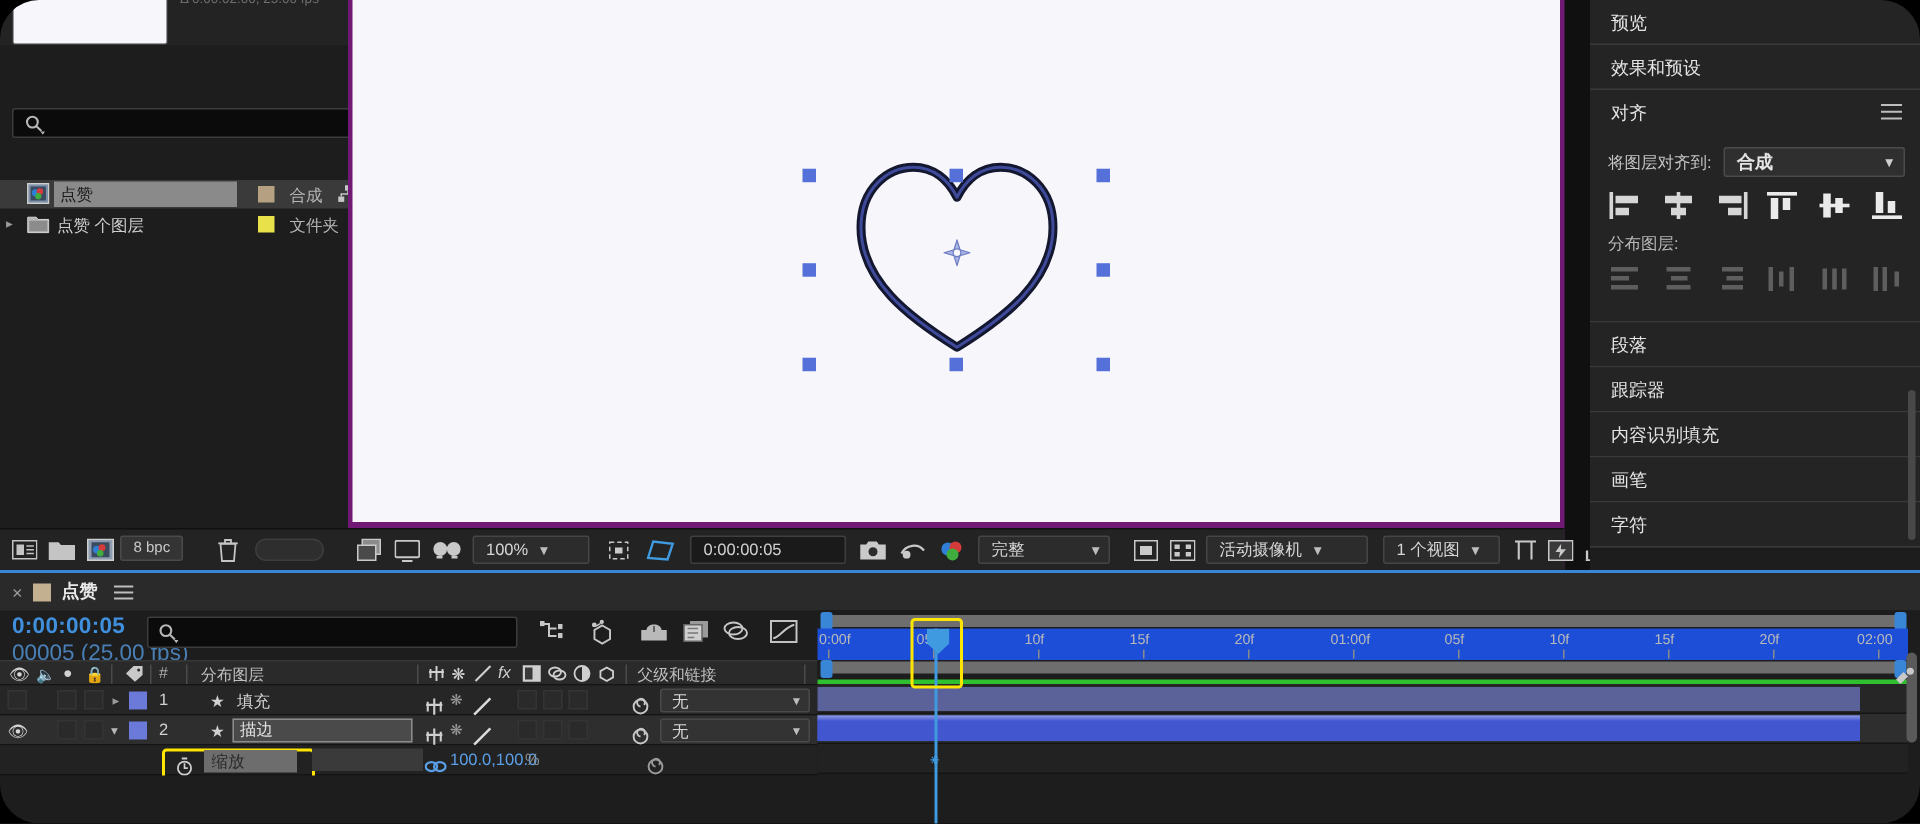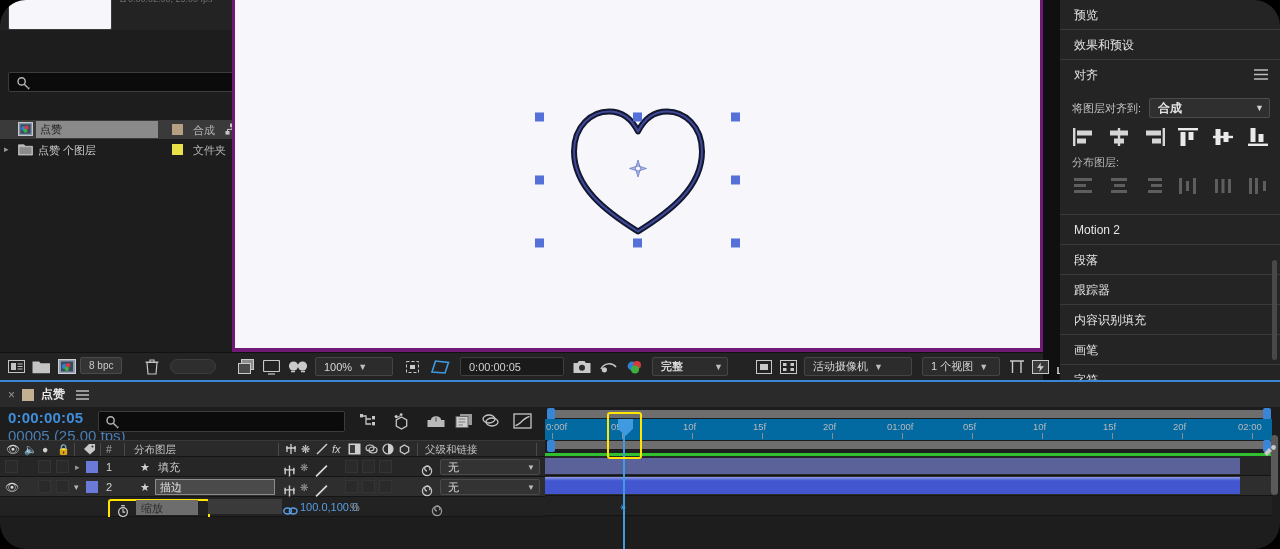--- a/index.html
+++ b/index.html
@@ -180,21 +180,21 @@
     border:2px solid #ffe500; border-radius:3px;
   }
   .scale-val { color:#5a9ee6; font-size:11px; }
   .pct { color:#8e8e8e; }
 
   
   .tl-graph { position:absolute; left:545px; top:25px; width:735px; height:144px; background:#1d1d1d; }
   .nav-bar-top { position:absolute; left:0; top:0; width:727px; height:12px; background:#1d1d1d; }
   .nav-track { position:absolute; left:4px; top:3px; width:716px; height:8px; background:#6e6e6e; border-radius:1px; }
   .nav-cap { position:absolute; top:1px; width:8px; height:12px; background:#3a86d6; border-radius:2px; }
-  .ruler { position:absolute; left:0; top:12px; width:727px; height:21px; background:#0369a1; }
+  .ruler { position:absolute; left:0; top:12px; width:727px; height:21px; background:#1d4ed8; }
   .tick-lbl { position:absolute; top:2px; font-size:9.5px; color:#b9b9b9; }
   .tick { position:absolute; top:14px; width:1px; height:6px; background:#8c8c8c; }
   .nav-bar-bot { position:absolute; left:0; top:33px; width:727px; height:12px; background:#1d1d1d; }
   .green-line { position:absolute; left:0; top:46px; width:727px; height:3px; background:#2fbf2f; }
   .bar-row { position:absolute; left:0; width:727px; height:20px; border-bottom:1px solid #141414; }
   .bar-row.rb1 { top:49px; background:#262626; }
   .bar-row.rb2 { top:69px; background:#2e2e2e; }
   .bar-row.rb3 { top:89px; background:#222222; }
   .bar-row.rb4 { top:109px; background:#1d1d1d; }
   .layer-bar { position:absolute; left:0; top:2px; height:16px; }
@@ -373,21 +373,21 @@
             <circle cx="4.4" cy="9.8" r="2.6" fill="#c9c9c9"></circle>
           </svg>
         </div>
         <div class="vb-item" style="left:394px;">
           <svg width="18" height="15" viewBox="0 0 18 15">
             <circle cx="6" cy="6" r="4.4" fill="#2f7fd6"></circle>
             <circle cx="11" cy="5" r="4" fill="#d63b3b"></circle>
             <circle cx="9" cy="9.6" r="4" fill="#3fae3f"></circle>
           </svg>
         </div>
-        <div class="vb-item combo" style="left:420px; width:76px; justify-content:space-between;font-weight:bold;">
+        <div class="vb-item combo" style="left:420px; width:88px; justify-content:space-between;">
           <span>完整</span>
           <span class="chev">▼</span>
         </div>
 
         <div class="vb-item" style="left:411px;"></div>
 
         <div class="vb-item" style="left:409px;"></div>
 
         <div class="vb-item" style="left:409px;"></div>
 
@@ -535,23 +535,20 @@
             <rect x="17" y="3" width="3" height="14" fill="#bdbdbd"></rect>
           </svg>
           <svg width="24" height="20" viewBox="0 0 24 20">
             <rect x="3" y="2" width="3" height="16" fill="#bdbdbd"></rect>
             <rect x="9" y="2" width="3" height="16" fill="#bdbdbd"></rect>
             <rect x="17" y="5" width="3" height="10" fill="#bdbdbd"></rect>
           </svg>
         </div>
       </div>
 
-      <div class="rp-tab">
-        <span>Motion 2</span>
-      </div>
       <div class="rp-tab">
         <span>段落</span>
       </div>
       <div class="rp-tab">
         <span>跟踪器</span>
       </div>
       <div class="rp-tab">
         <span>内容识别填充</span>
       </div>
       <div class="rp-tab">

